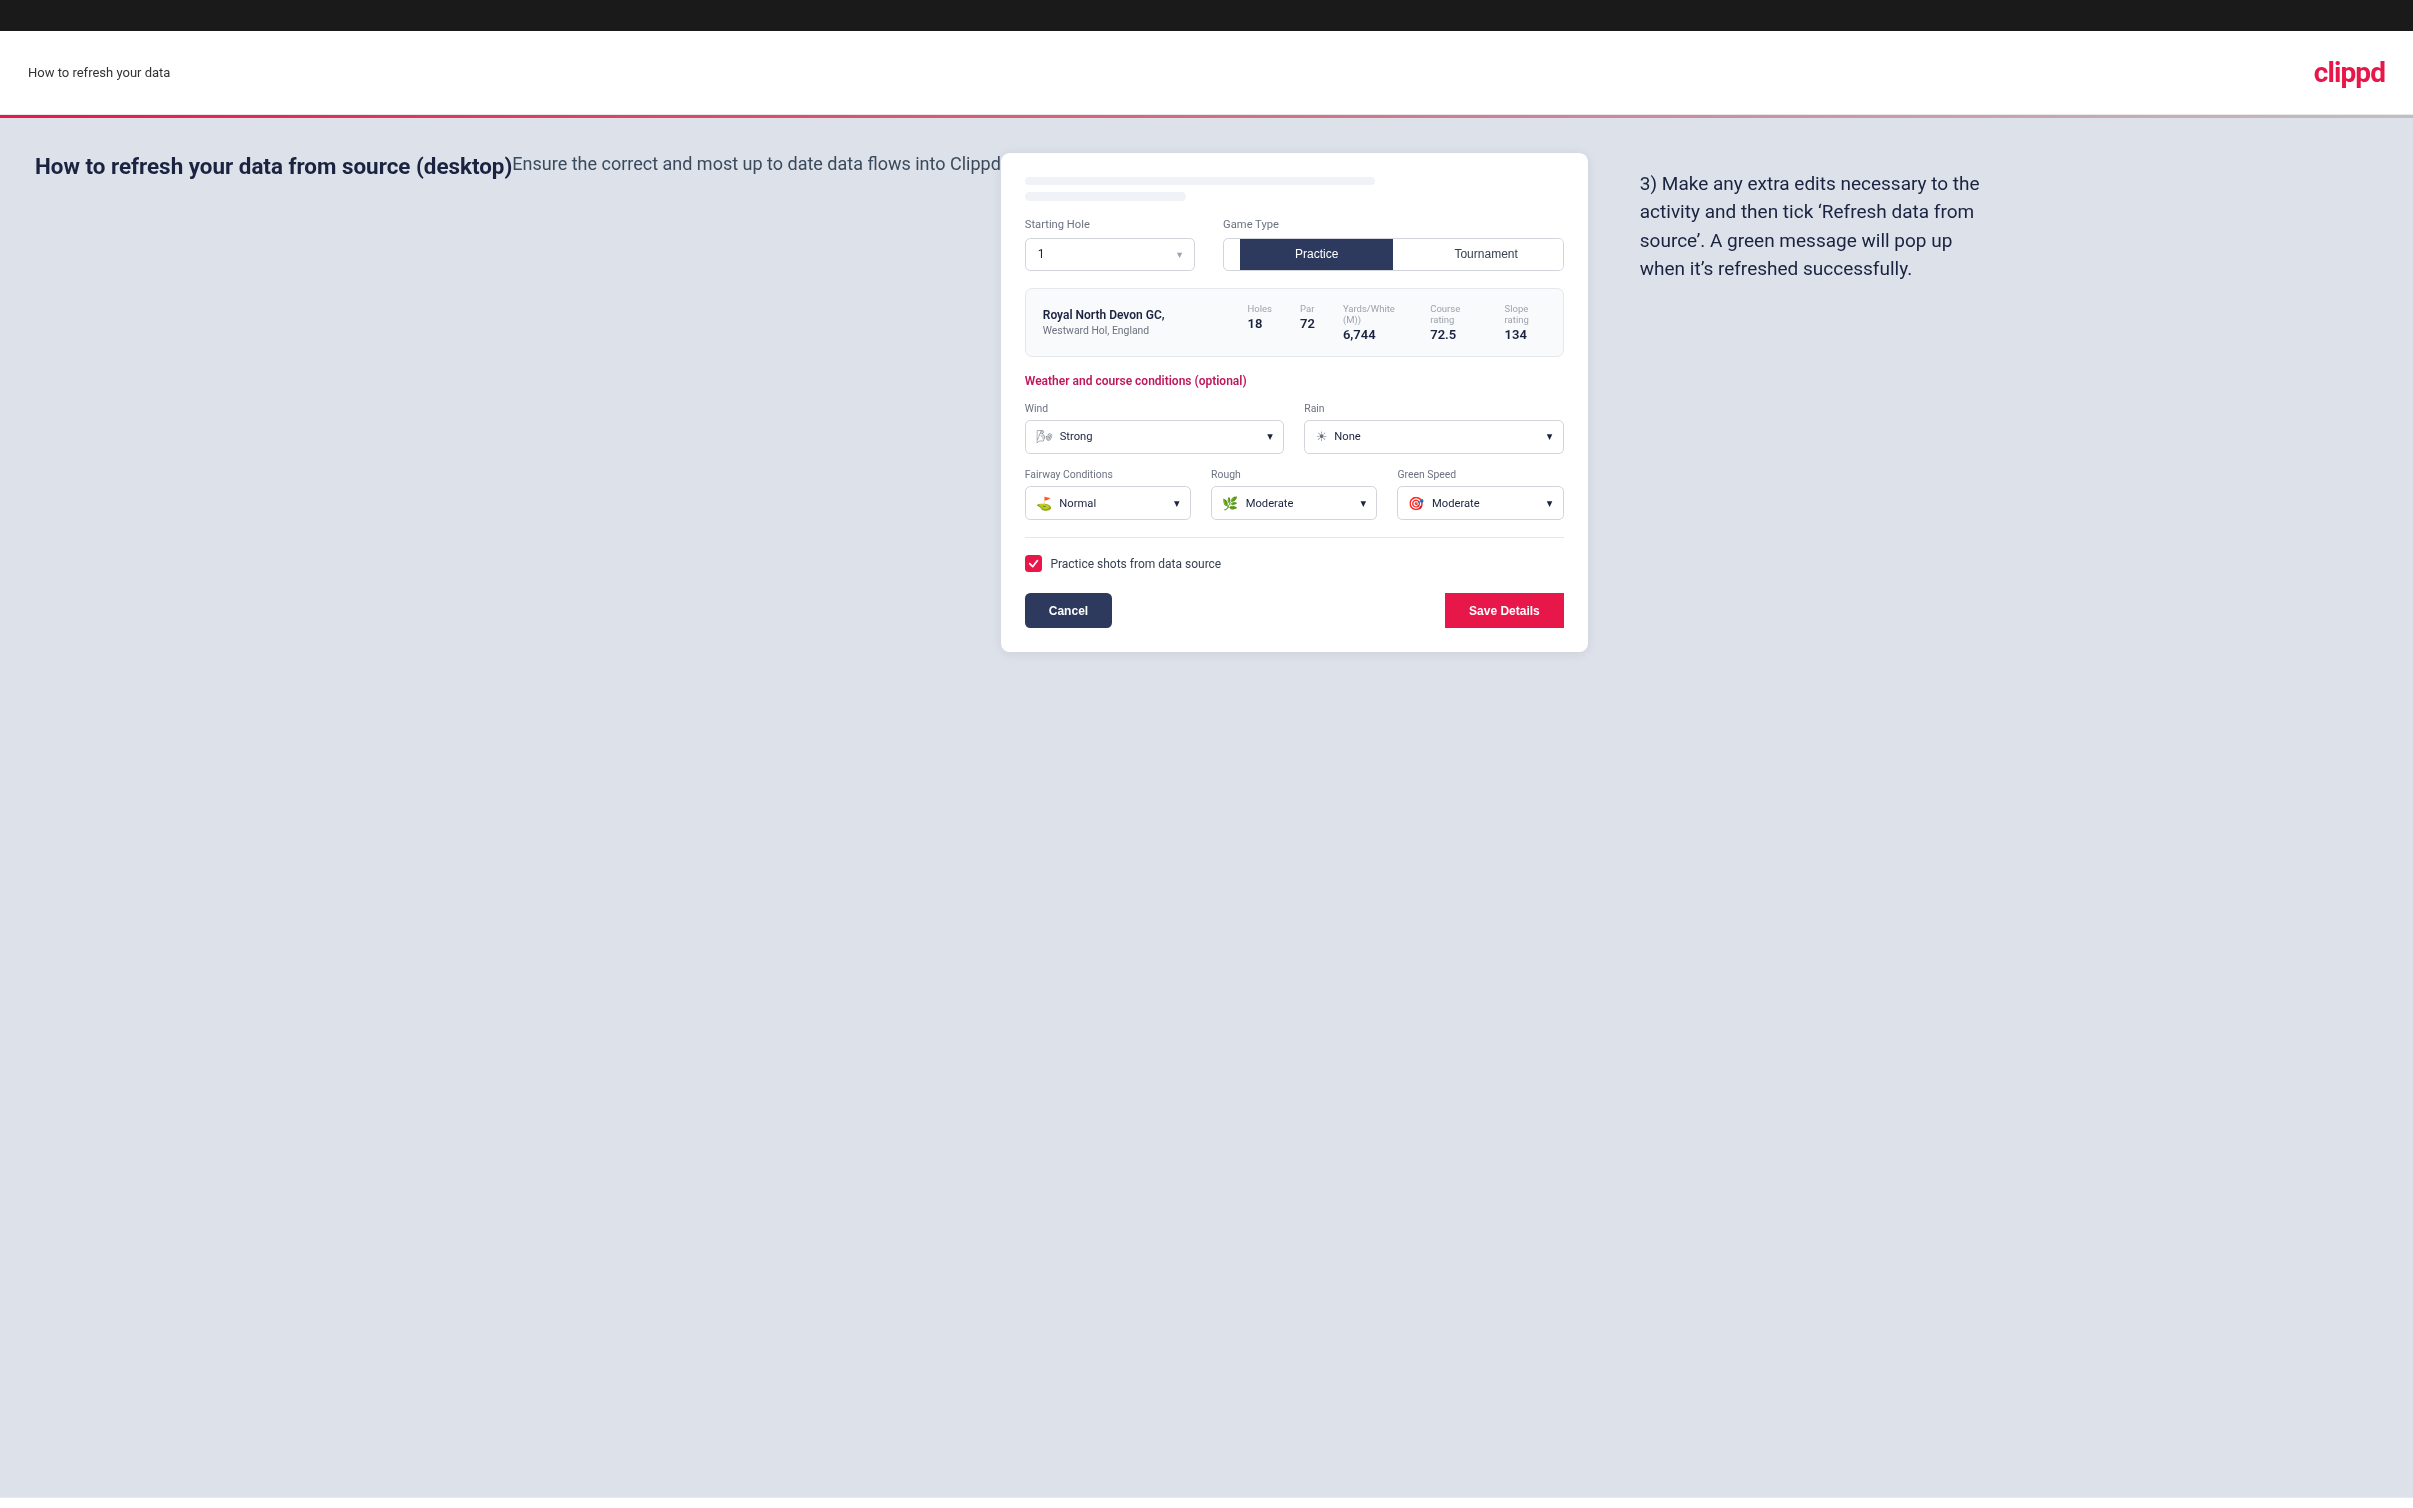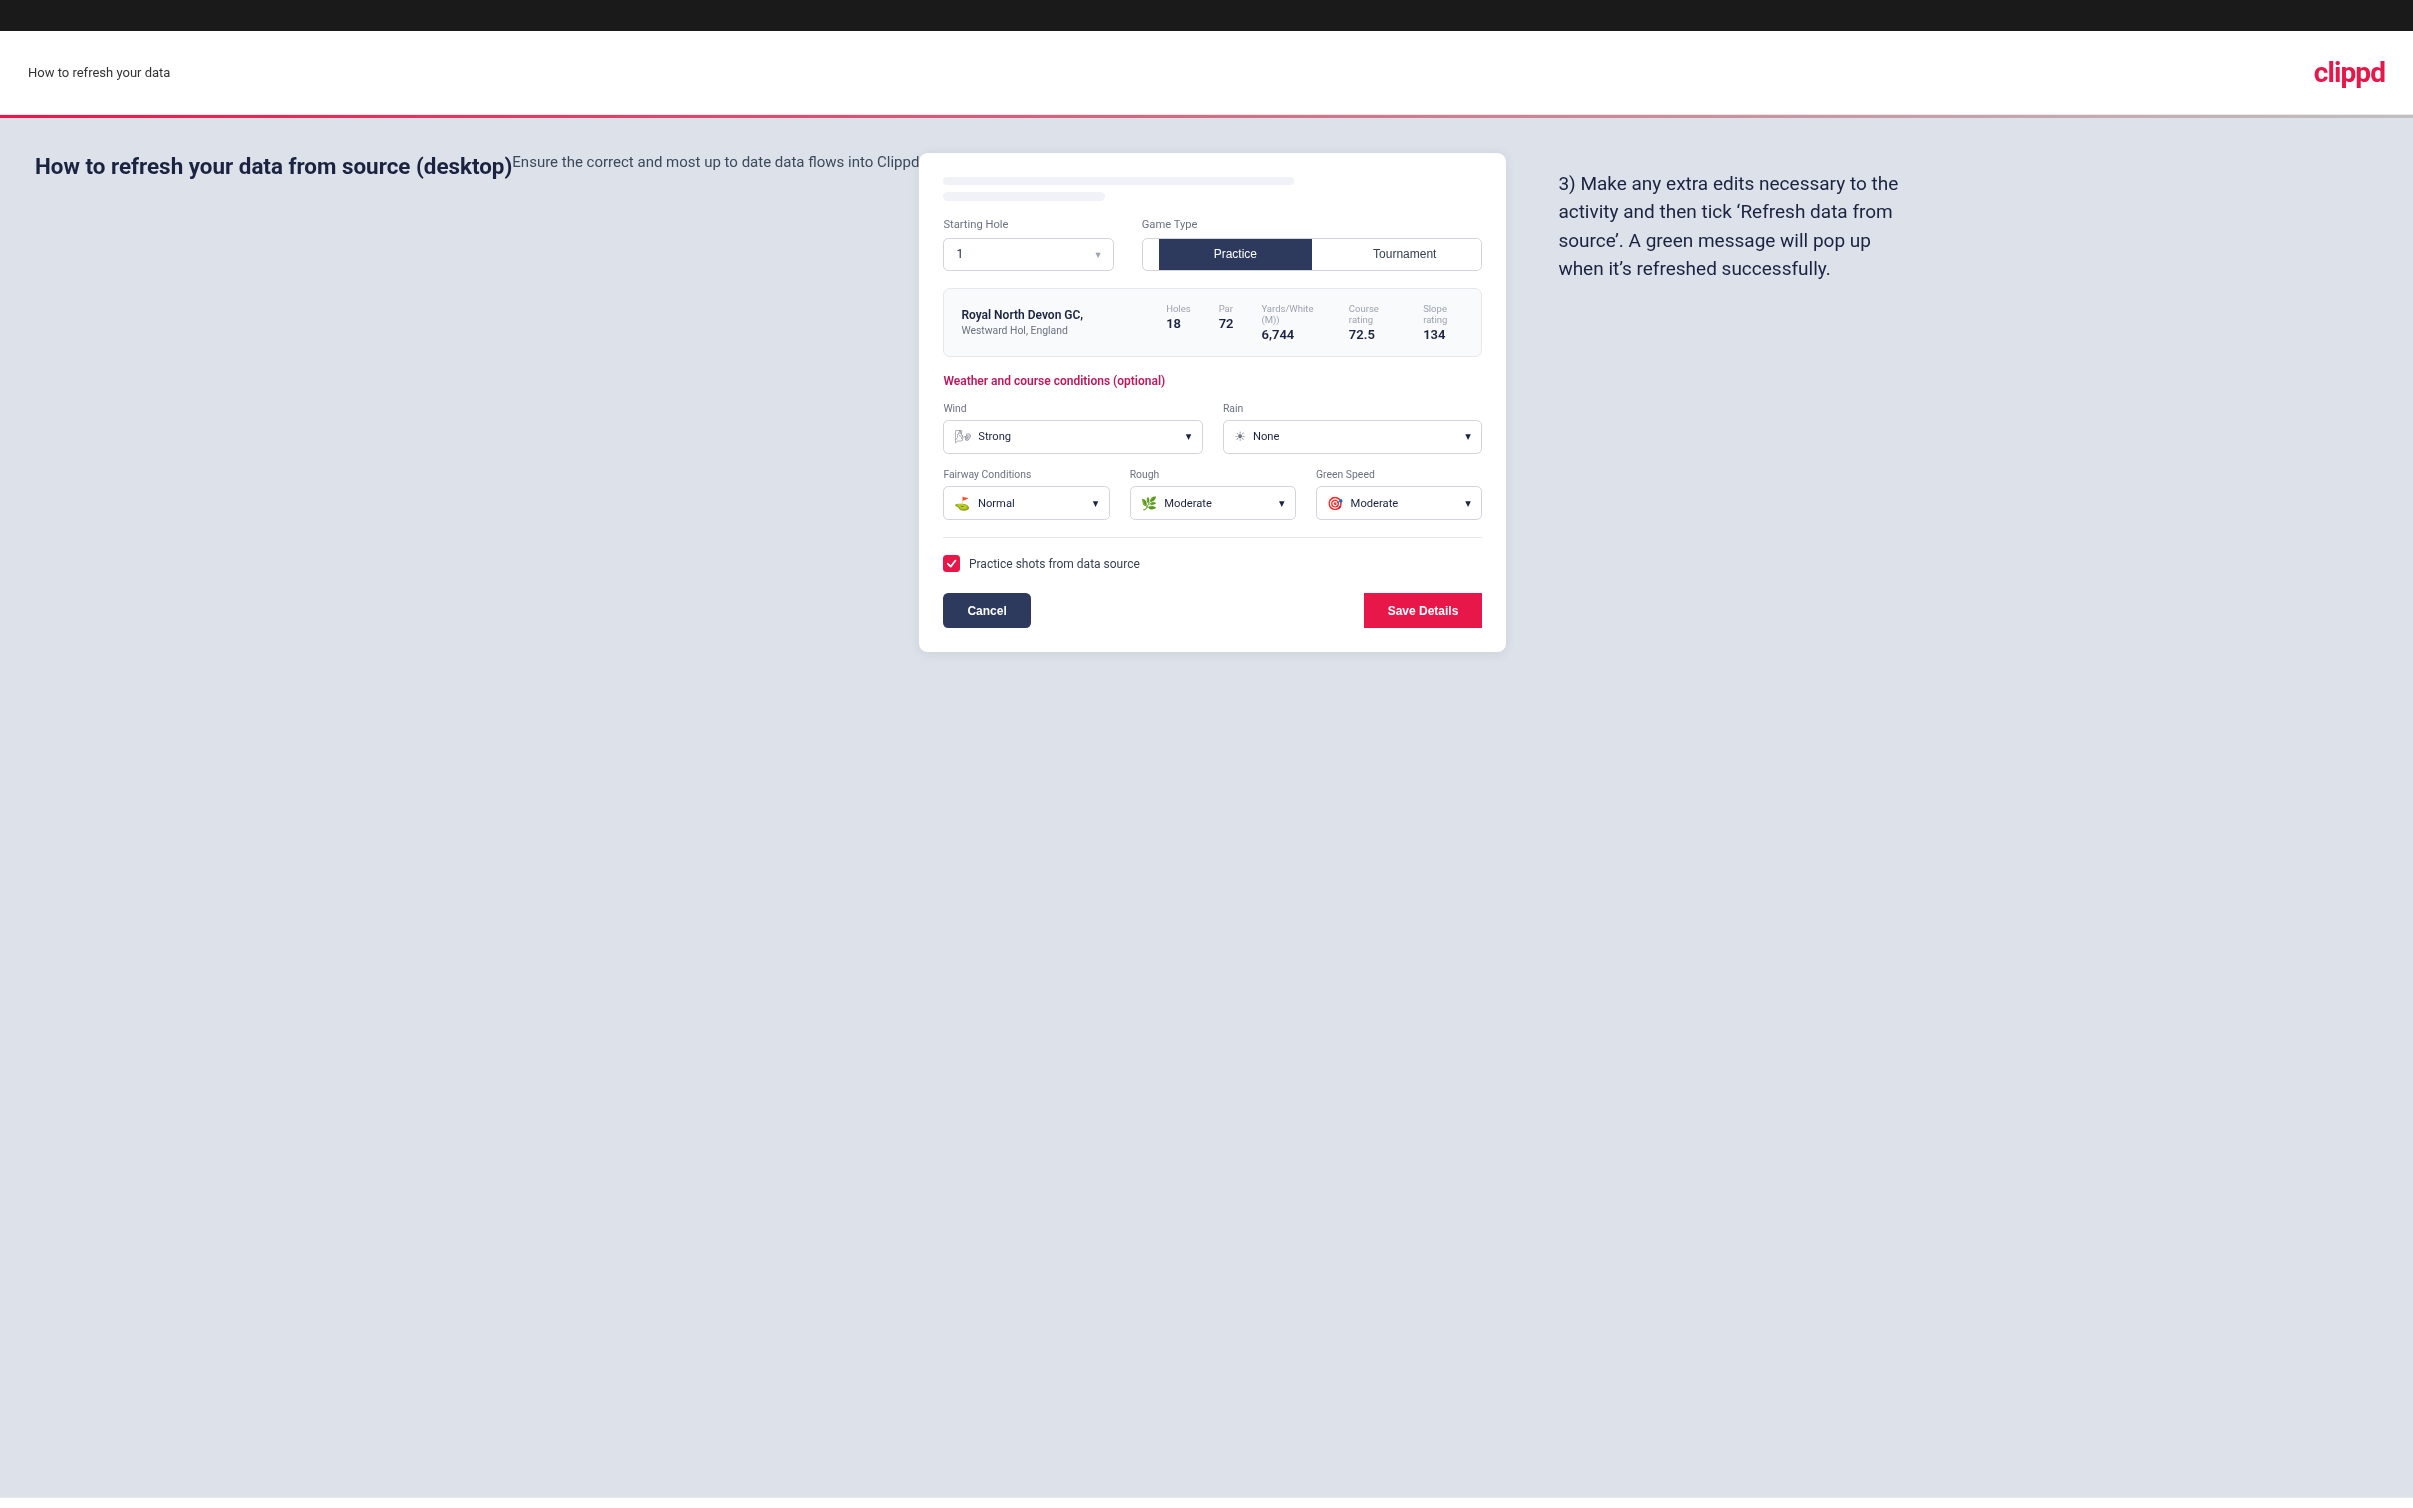--- a/index.html
+++ b/index.html
@@ -41,21 +41,21 @@
       padding: 35px 35px 35px 35px;
       display: flex;
     }
     .page-title {
       font-size: 22.4px;
       font-weight: 700;
       color: #1a2340;
       margin-bottom: 7px;
     }
     .page-subtitle {
-      font-size: 15px;
+      font-size: 18px;
       color: #3a4a5c;
       margin-bottom: 31px;
     }
     .content-area {
       display: flex;
       gap: 52px;
       align-items: flex-start;
     }
     .card {
       background: #fff;

